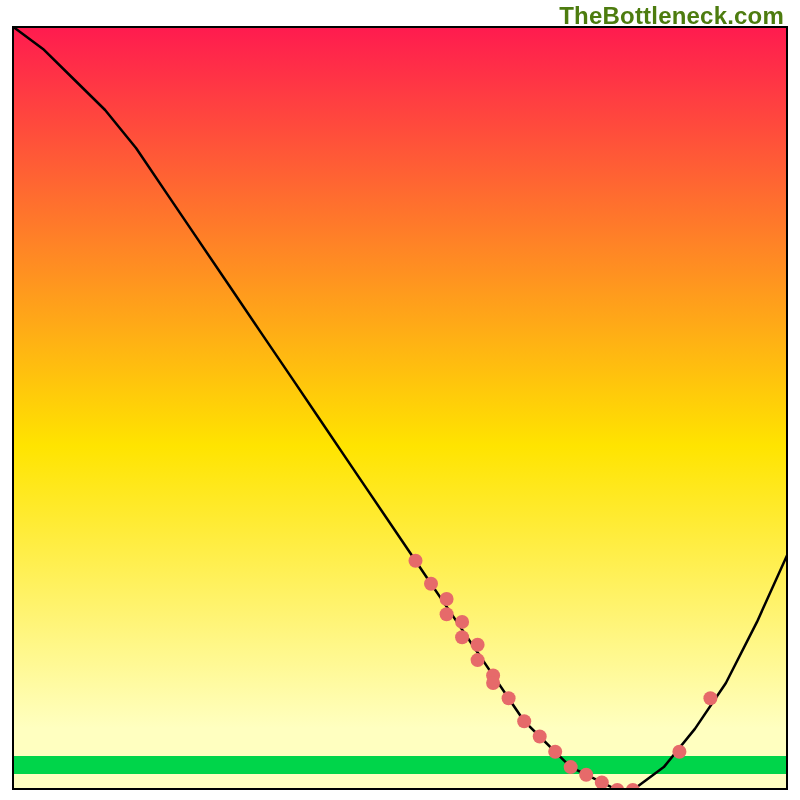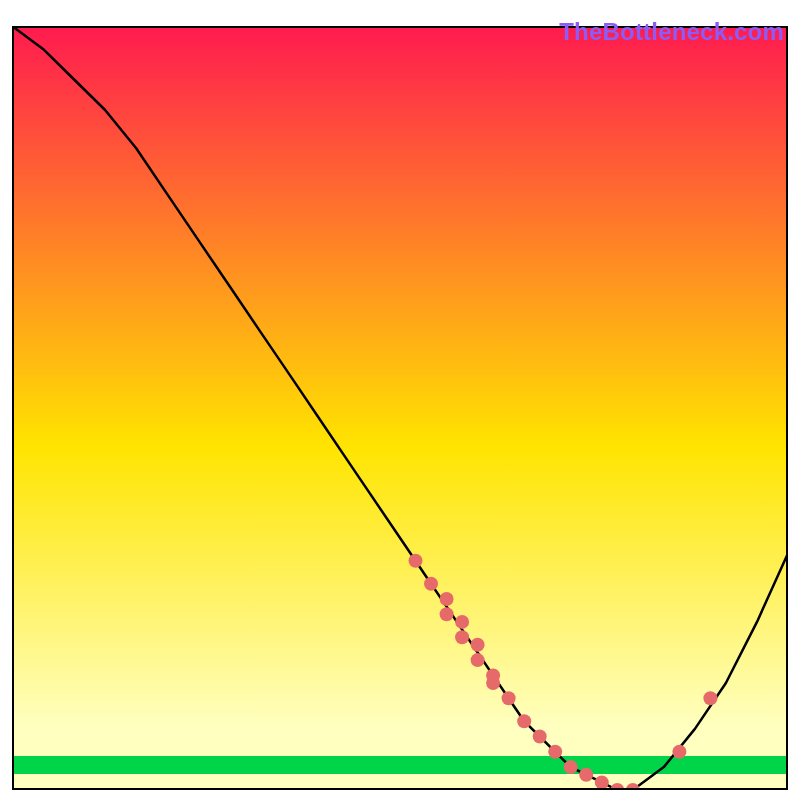--- a/index.html
+++ b/index.html
@@ -10,25 +10,25 @@
     background: #ffffff;
     font-family: Arial, Helvetica, sans-serif;
   }
   .wrapper {
     position: relative;
     width: 800px;
     height: 800px;
   }
   .watermark {
     position: absolute;
-    top: 18px;
+    top: 2px;
     right: 16px;
     font-size: 24px;
     font-weight: bold;
-    color: #8b5cf6;
+    color: #4d7c0f;
     letter-spacing: 0.2px;
     z-index: 10;
   }
   svg.chart {
     position: absolute;
     top: 26px;
     left: 12px;
     width: 776px;
     height: 764px;
   }

